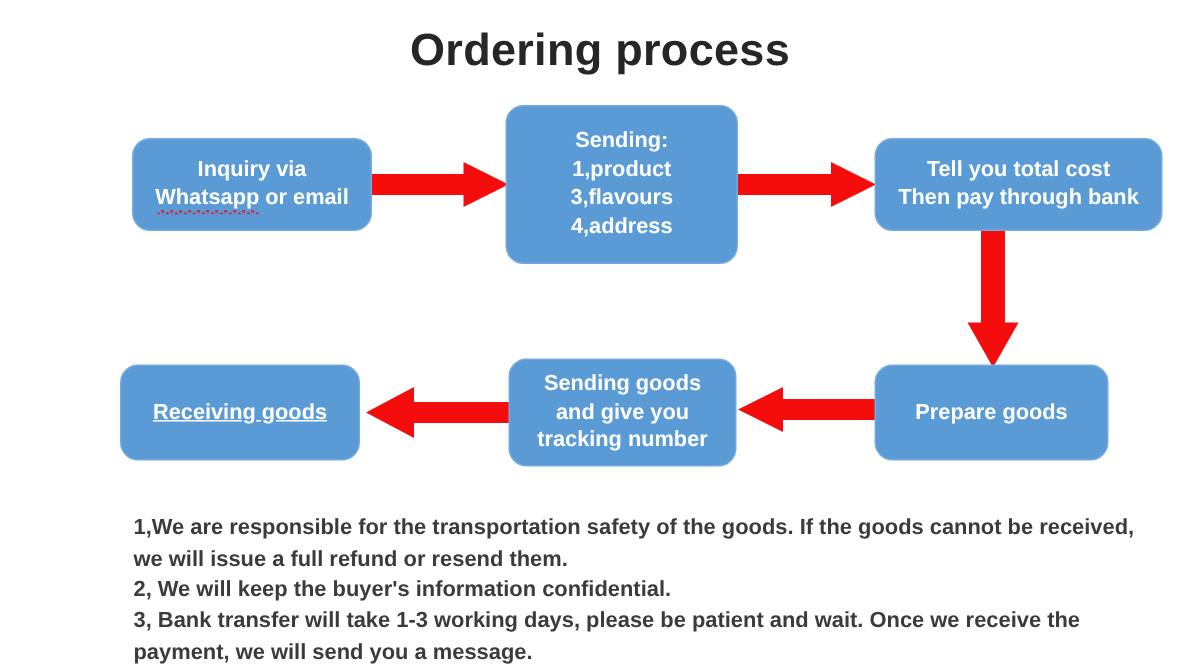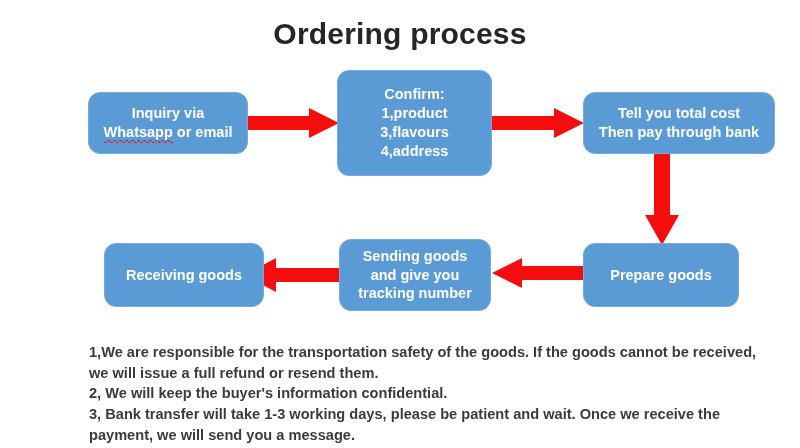--- a/index.html
+++ b/index.html
@@ -73,21 +73,21 @@
     background-size: 6px 3px;
     background-repeat: repeat-x;
   }
 
   
   #node-inquiry  { left: 88px;  top: 92px;  width: 160px; height: 62px; }
   #node-confirm  { left: 337px; top: 70px;  width: 155px; height: 106px; }
   #node-cost     { left: 583px; top: 92px;  width: 192px; height: 62px; }
   #node-prepare  { left: 583px; top: 243px; width: 156px; height: 64px; }
   #node-sending  { left: 339px; top: 239px; width: 152px; height: 72px; }
-  #node-receiving{ left: 104px;  top: 243px; width: 160px; height: 64px; }
+  #node-receiving{ left: 80px;  top: 243px; width: 160px; height: 64px; text-decoration: underline; }
 
   
   .arrow { position: absolute; z-index: 1; }
   .arrow svg { display: block; }
 
   #arrow-1 { left: 247px; top: 108px; }
   #arrow-2 { left: 492px; top: 108px; }
   #arrow-3 { left: 645px; top: 153px; }
   #arrow-4 { left: 492px; top: 258px; }
   #arrow-5 { left: 244px; top: 258px; }
@@ -120,21 +120,21 @@
   </div>
 
   <div class="arrow" id="arrow-1">
     <svg width="92" height="30" viewBox="0 0 92 30" aria-hidden="true">
       <polygon points="0,8 62,8 62,0 92,15 62,30 62,22 0,22" fill="#f50c0c"></polygon>
     </svg>
   </div>
 
   <div class="node" id="node-confirm">
     <span class="txt">
-      <span class="ln">Confirm:</span>
+      <span class="ln">Sending:</span>
       <span class="ln">1,product</span>
       <span class="ln">3,flavours</span>
       <span class="ln">4,address</span>
     </span>
   </div>
 
   <div class="arrow" id="arrow-2">
     <svg width="92" height="30" viewBox="0 0 92 30" aria-hidden="true">
       <polygon points="0,8 62,8 62,0 92,15 62,30 62,22 0,22" fill="#f50c0c"></polygon>
     </svg>

